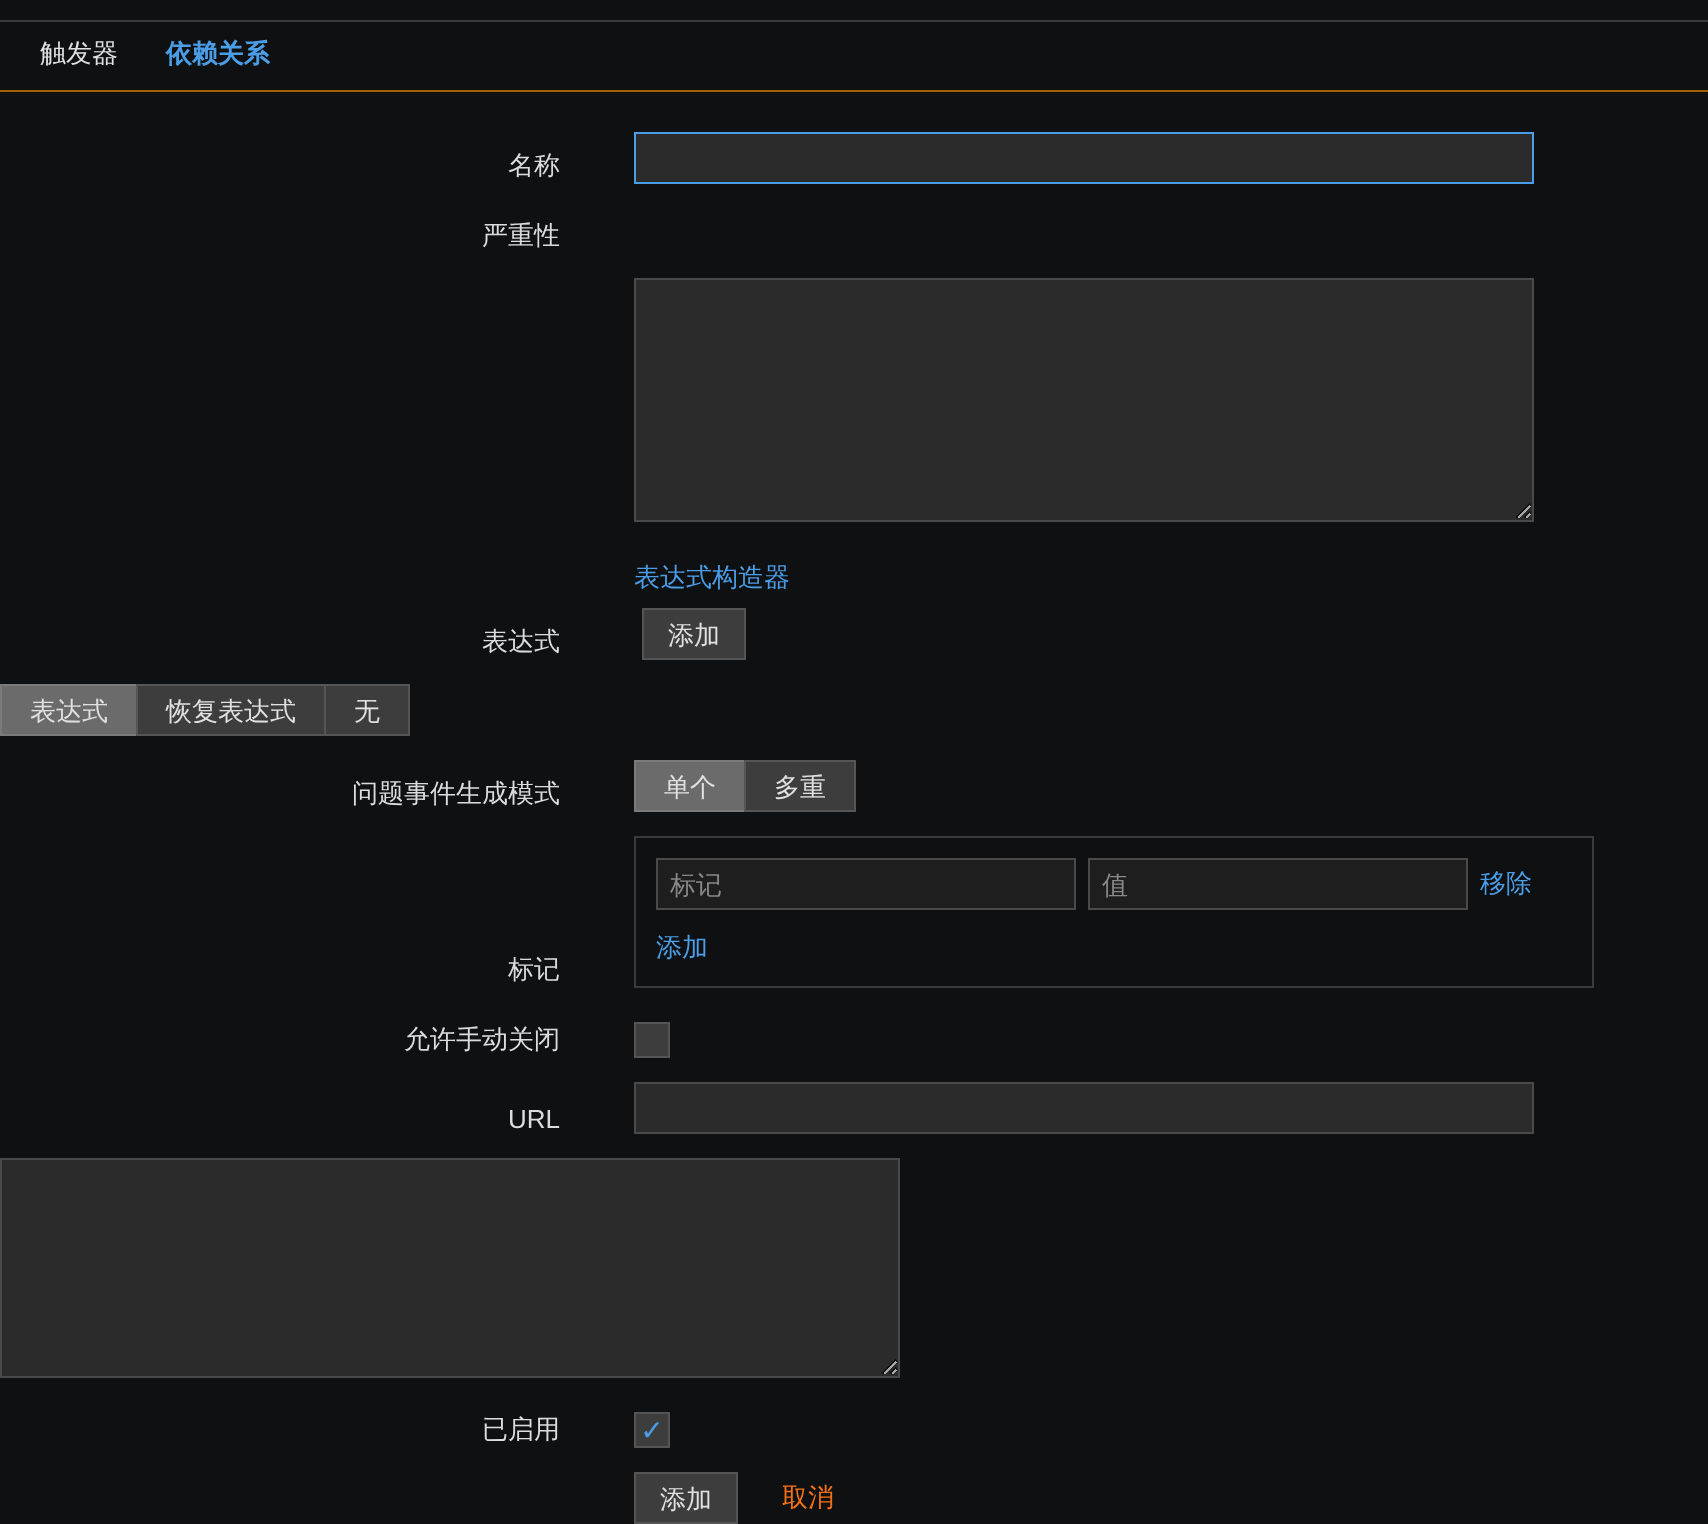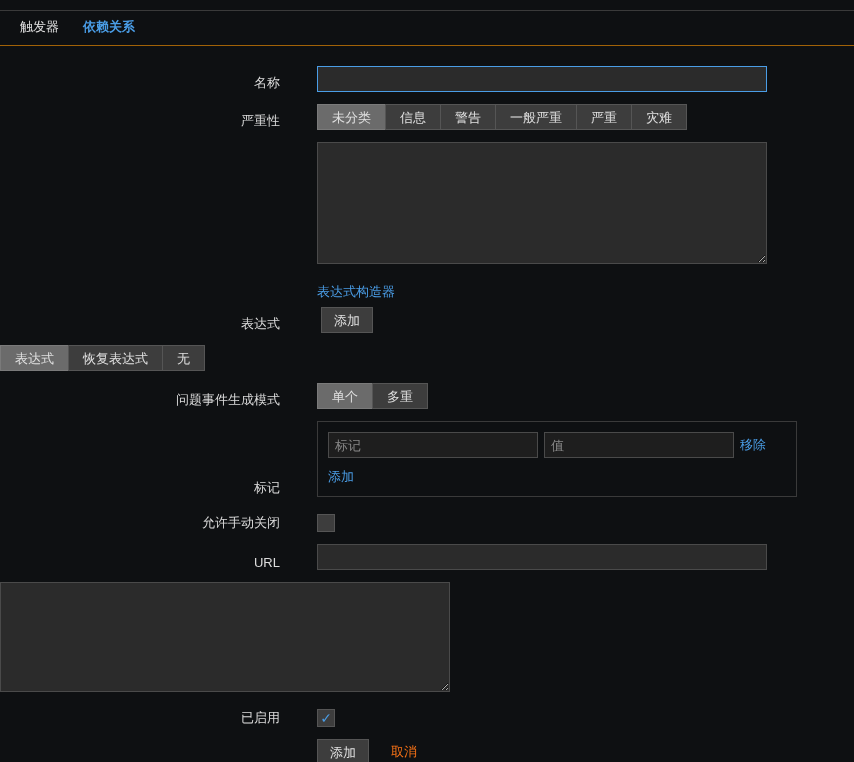--- a/index.html
+++ b/index.html
@@ -134,30 +134,20 @@
 
   <div class="row">
     <div class="label">名称</div>
     <div class="controls">
       <input class="text-input name focused" value="" style="">
     </div>
   </div>
 
   <div class="row">
     <div class="label">严重性</div>
-    <div class="controls">
-      <div class="seg-group">
-        <button class="seg active">未分类</button>
-        <button class="seg">信息</button>
-        <button class="seg">警告</button>
-        <button class="seg">一般严重</button>
-        <button class="seg">严重</button>
-        <button class="seg">灾难</button>
-      </div>
-    </div>
   </div>
 
   <div class="row">
     <div class="label">表达式</div>
     <div class="controls">
       <div>
         <textarea class="textarea expression" style=""></textarea>
         <div class="expr-link-row">
           <span class="link small">表达式构造器</span>
         </div>

